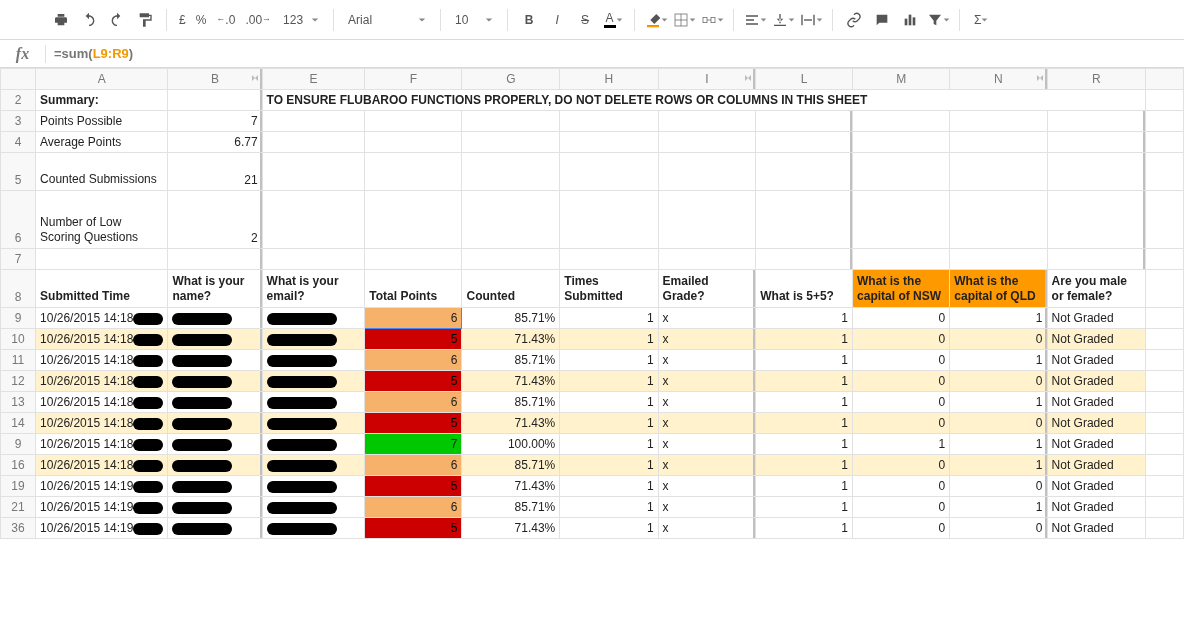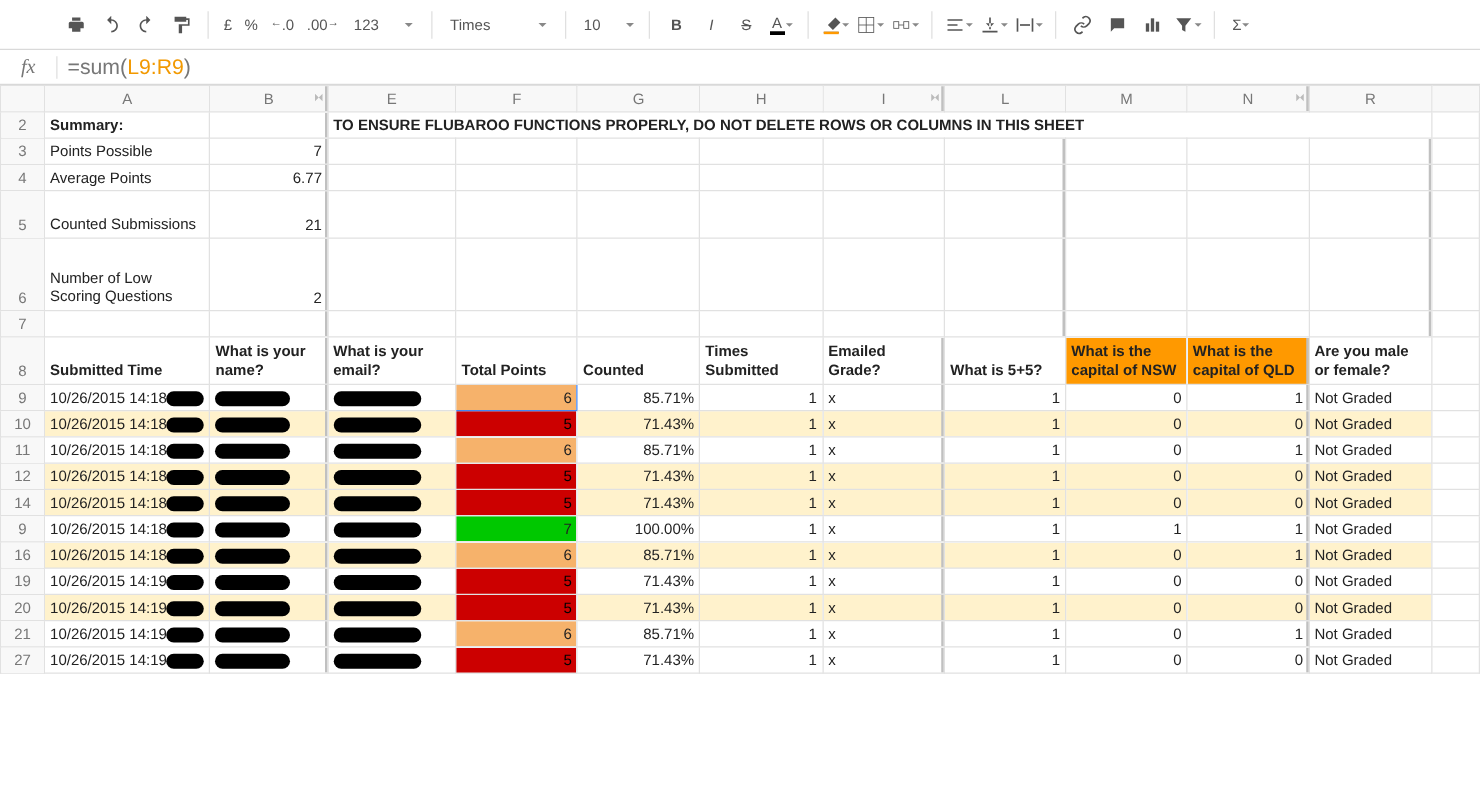--- a/index.html
+++ b/index.html
@@ -2,25 +2,25 @@
 <html><head>
 <meta charset="utf-8">
 <style>
   * { box-sizing: border-box; margin: 0; padding: 0; }
   body { font-family: Arial, sans-serif; font-size: 12px; color: #222; overflow: hidden; }
   .toolbar { height: 40px; background: #fff; border-bottom: 1px solid #d9d9d9; display: flex; align-items: center; padding: 0 6px; gap: 2px; }
   .toolbar .sep { width: 1px; height: 22px; background: #e0e0e0; margin: 0 6px; }
   .tb-btn { width: 26px; height: 26px; display: flex; align-items: center; justify-content: center; color: #555; border-radius: 2px; cursor: pointer; }
   .tb-btn svg { width: 16px; height: 16px; }
   .tb-text { padding: 0 4px; color: #555; }
-  .tb-dd { display: flex; align-items: center; gap: 20px; padding: 0 6px; color: #555; cursor: pointer; }
+  .tb-dd { display: flex; align-items: center; gap: 8px; padding: 0 6px; color: #555; cursor: pointer; }
   .tb-dd .chev svg { width: 8px; height: 8px; }
-  .fbar { height: 28px; border-bottom: 1px solid #d9d9d9; display: flex; align-items: center; }
+  .fbar { height: 28px; border-bottom: 1px solid #d9d9d9; display: flex; align-items: center; font-weight: bold; }
   .fx { width: 46px; text-align: center; font-style: italic; font-family: 'Times New Roman', serif; color: #777; font-size: 16px; border-right: 1px solid #e0e0e0; }
-  .finput { flex: 1; padding: 0 8px; font-family: Arial; font-size: 17px; outline: none; border: none; }
+  .finput { flex: 1; padding: 0 8px; font-family: Arial; font-size: 13px; outline: none; border: none; }
   .finput .fn { color: #777; }
   .finput .rng { color: #f29900; }
   .sheet { height: calc(628px - 40px - 28px); overflow: hidden; }
   table { border-collapse: collapse; table-layout: fixed; }
   th, td { border: 1px solid #e1e1e1; height: 21px; padding: 0 4px; font-size: 12px; text-align: left; white-space: nowrap; overflow: hidden; }
   th { background: #f8f8f8; color: #777; font-weight: normal; text-align: center; position: relative; }
   .rowhdr { background: #f8f8f8; color: #777; text-align: center; width: 36px; position: relative; }
   .colhead .handle { position: absolute; right: 2px; top: 50%; transform: translateY(-50%); }
   .colhead .handle svg { width: 10px; height: 10px; fill: #bbb; }
   .pinline { box-shadow: inset -2px 0 0 #c0c0c0; }
@@ -81,21 +81,21 @@
   <div class="tb-text"><span style="position:relative;top:-3px;font-size:9px">←</span><span>.0</span></div>
   <div class="tb-text"><span>.00</span><span style="position:relative;top:-3px;font-size:9px">→</span></div>
   <div class="tb-dd">
       <span>123</span>
       <span class="chev"><svg viewBox="0 0 10 10">
           <path d="M1 3l4 4 4-4z" fill="#888"></path>
         </svg></span>
     </div>
   <div class="sep"></div>
   <div class="tb-dd" style="width:90px">
-      <span>Times</span>
+      <span>Arial</span>
       <span class="chev" style="margin-left:auto"><svg viewBox="0 0 10 10">
           <path d="M1 3l4 4 4-4z" fill="#888"></path>
         </svg></span>
     </div>
   <div class="sep"></div>
   <div class="tb-dd" style="width:50px">
       <span>10</span>
       <span class="chev" style="margin-left:auto"><svg viewBox="0 0 10 10">
           <path d="M1 3l4 4 4-4z" fill="#888"></path>
         </svg></span>
@@ -398,20 +398,35 @@
     <td class="yellow num">71.43%</td>
     <td class="yellow num">1</td>
     <td class="yellow pinline">x</td>
     <td class="yellow num">1</td>
     <td class="yellow num">0</td>
     <td class="yellow num pinline">0</td>
     <td class="yellow">Not Graded</td>
           <td></td>
         </tr>
         <tr>
+    <td class="rowhdr">13</td>
+    <td class="">10/26/2015 14:18<span class="redact" style="width:30px"></span></td>
+    <td class=" pinline"><span class="redact" style="width:60px"></span></td>
+    <td class=""><span class="redact" style="width:70px"></span></td>
+    <td class="orange num ">6</td>
+    <td class=" num">85.71%</td>
+    <td class=" num">1</td>
+    <td class=" pinline">x</td>
+    <td class=" num">1</td>
+    <td class=" num">0</td>
+    <td class=" num pinline">1</td>
+    <td class="">Not Graded</td>
+          <td></td>
+        </tr>
+        <tr>
     <td class="rowhdr">14</td>
     <td class="yellow">10/26/2015 14:18<span class="redact" style="width:30px"></span></td>
     <td class="yellow pinline"><span class="redact" style="width:60px"></span></td>
     <td class="yellow"><span class="redact" style="width:70px"></span></td>
     <td class="red num ">5</td>
     <td class="yellow num">71.43%</td>
     <td class="yellow num">1</td>
     <td class="yellow pinline">x</td>
     <td class="yellow num">1</td>
     <td class="yellow num">0</td>
@@ -458,51 +473,36 @@
     <td class=" num">71.43%</td>
     <td class=" num">1</td>
     <td class=" pinline">x</td>
     <td class=" num">1</td>
     <td class=" num">0</td>
     <td class=" num pinline">0</td>
     <td class="">Not Graded</td>
           <td></td>
         </tr>
         <tr>
-    <td class="rowhdr">20</td>
-    <td class="yellow">10/26/2015 14:19<span class="redact" style="width:30px"></span></td>
-    <td class="yellow pinline"><span class="redact" style="width:60px"></span></td>
-    <td class="yellow"><span class="redact" style="width:70px"></span></td>
-    <td class="red num ">5</td>
-    <td class="yellow num">71.43%</td>
-    <td class="yellow num">1</td>
-    <td class="yellow pinline">x</td>
-    <td class="yellow num">1</td>
-    <td class="yellow num">0</td>
-    <td class="yellow num pinline">0</td>
-    <td class="yellow">Not Graded</td>
-          <td></td>
-        </tr>
-        <tr>
     <td class="rowhdr">21</td>
     <td class="">10/26/2015 14:19<span class="redact" style="width:30px"></span></td>
     <td class=" pinline"><span class="redact" style="width:60px"></span></td>
     <td class=""><span class="redact" style="width:70px"></span></td>
     <td class="orange num ">6</td>
     <td class=" num">85.71%</td>
     <td class=" num">1</td>
     <td class=" pinline">x</td>
     <td class=" num">1</td>
     <td class=" num">0</td>
     <td class=" num pinline">1</td>
     <td class="">Not Graded</td>
           <td></td>
         </tr>
         <tr>
-    <td class="rowhdr">27</td>
+    <td class="rowhdr">36</td>
     <td class="">10/26/2015 14:19<span class="redact" style="width:30px"></span></td>
     <td class=" pinline"><span class="redact" style="width:60px"></span></td>
     <td class=""><span class="redact" style="width:70px"></span></td>
     <td class="red num ">5</td>
     <td class=" num">71.43%</td>
     <td class=" num">1</td>
     <td class=" pinline">x</td>
     <td class=" num">1</td>
     <td class=" num">0</td>
     <td class=" num pinline">0</td>

